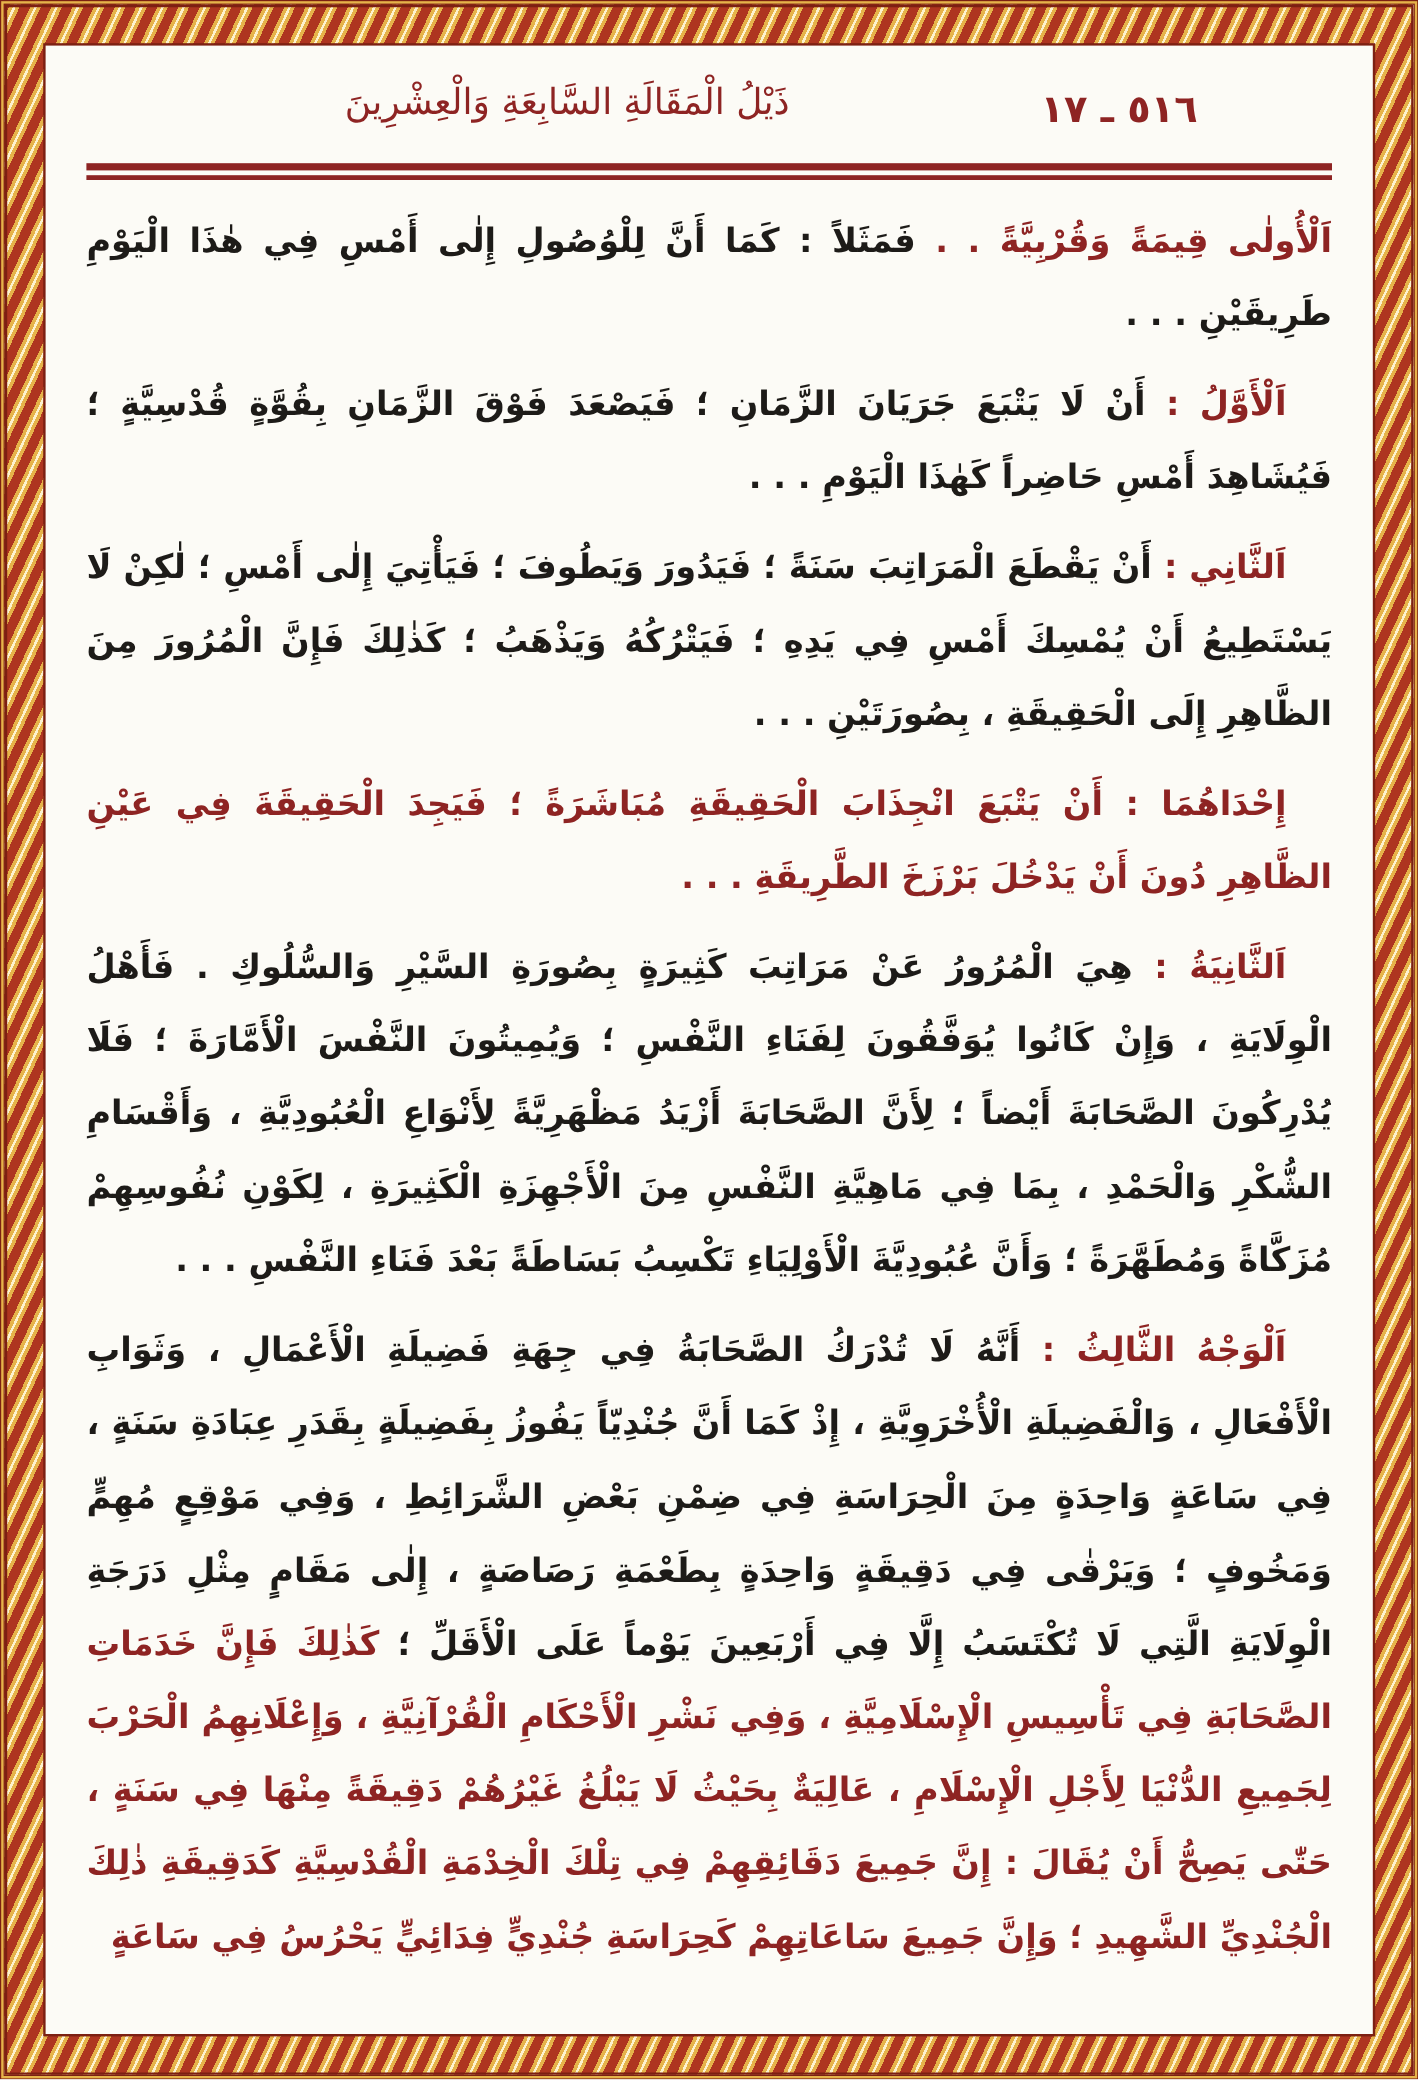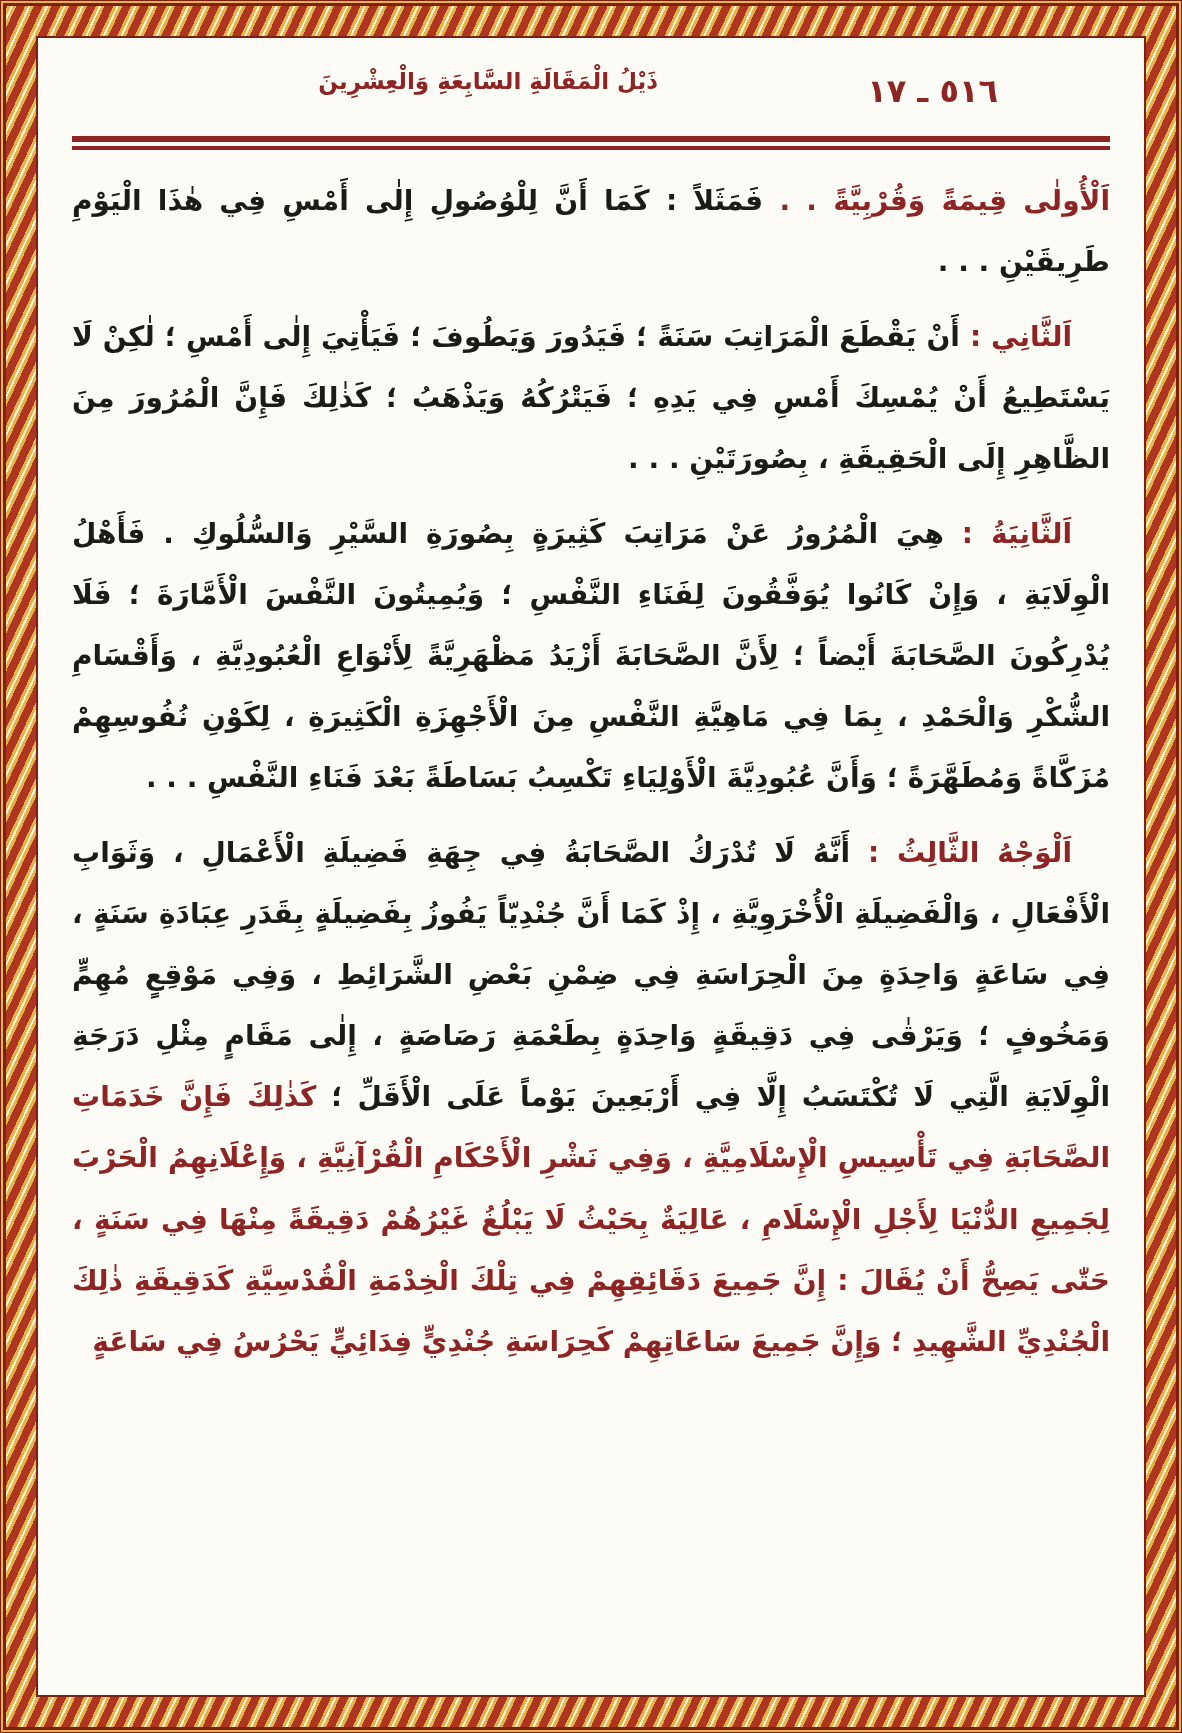--- a/index.html
+++ b/index.html
@@ -43,21 +43,21 @@
     box-sizing:border-box;
   }
   .header{position:relative;height:66px;direction:rtl;}
   .page-number{
     position:absolute;right:112px;top:8px;
     font-size:32px;font-weight:bold;color:var(--accent);
     white-space:nowrap;letter-spacing:2px;
   }
   .title{
     position:absolute;right:452px;top:4px;margin:0;
-    font-size:23px;font-weight:bold;color:var(--accent);
+    font-size:30px;font-weight:normal;color:var(--accent);
     white-space:nowrap;
   }
   .rule{
     margin-top:6px;
     border-top:6px solid var(--accent);
     border-bottom:4px solid var(--accent);
     height:4px;
   }
   .body-text{
     direction:rtl;
@@ -78,18 +78,20 @@
 <div class="page">
   <div class="band"></div>
   <div class="paper">
     <header class="header">
       <div class="page-number">٥١٦ ـ ١٧</div>
       <h1 class="title">ذَيْلُ الْمَقَالَةِ السَّابِعَةِ وَالْعِشْرِينَ</h1>
     </header>
     <div class="rule"></div>
     <main class="body-text">
         <p class="para"><span class="seg red">اَلْأُولٰى قِيمَةً وَقُرْبِيَّةً . . </span><span class="seg">فَمَثَلاً : كَمَا أَنَّ لِلْوُصُولِ إِلٰى أَمْسِ فِي هٰذَا الْيَوْمِ طَرِيقَيْنِ . . .</span></p>
+        <p class="para indent"><span class="seg red">اَلْأَوَّلُ : </span><span class="seg">أَنْ لَا يَتْبَعَ جَرَيَانَ الزَّمَانِ ؛ فَيَصْعَدَ فَوْقَ الزَّمَانِ بِقُوَّةٍ قُدْسِيَّةٍ ؛ فَيُشَاهِدَ أَمْسِ حَاضِراً كَهٰذَا الْيَوْمِ . . .</span></p>
         <p class="para indent"><span class="seg red">اَلثَّانِي : </span><span class="seg">أَنْ يَقْطَعَ الْمَرَاتِبَ سَنَةً ؛ فَيَدُورَ وَيَطُوفَ ؛ فَيَأْتِيَ إِلٰى أَمْسِ ؛ لٰكِنْ لَا يَسْتَطِيعُ أَنْ يُمْسِكَ أَمْسِ فِي يَدِهِ ؛ فَيَتْرُكُهُ وَيَذْهَبُ ؛ كَذٰلِكَ فَإِنَّ الْمُرُورَ مِنَ الظَّاهِرِ إِلَى الْحَقِيقَةِ ، بِصُورَتَيْنِ . . .</span></p>
+        <p class="para indent"><span class="seg red">إِحْدَاهُمَا : أَنْ يَتْبَعَ انْجِذَابَ الْحَقِيقَةِ مُبَاشَرَةً ؛ فَيَجِدَ الْحَقِيقَةَ فِي عَيْنِ الظَّاهِرِ دُونَ أَنْ يَدْخُلَ بَرْزَخَ الطَّرِيقَةِ . . .</span></p>
         <p class="para indent"><span class="seg red">اَلثَّانِيَةُ : </span><span class="seg">هِيَ الْمُرُورُ عَنْ مَرَاتِبَ كَثِيرَةٍ بِصُورَةِ السَّيْرِ وَالسُّلُوكِ . فَأَهْلُ الْوِلَايَةِ ، وَإِنْ كَانُوا يُوَفَّقُونَ لِفَنَاءِ النَّفْسِ ؛ وَيُمِيتُونَ النَّفْسَ الْأَمَّارَةَ ؛ فَلَا يُدْرِكُونَ الصَّحَابَةَ أَيْضاً ؛ لِأَنَّ الصَّحَابَةَ أَزْيَدُ مَظْهَرِيَّةً لِأَنْوَاعِ الْعُبُودِيَّةِ ، وَأَقْسَامِ الشُّكْرِ وَالْحَمْدِ ، بِمَا فِي مَاهِيَّةِ النَّفْسِ مِنَ الْأَجْهِزَةِ الْكَثِيرَةِ ، لِكَوْنِ نُفُوسِهِمْ مُزَكَّاةً وَمُطَهَّرَةً ؛ وَأَنَّ عُبُودِيَّةَ الْأَوْلِيَاءِ تَكْسِبُ بَسَاطَةً بَعْدَ فَنَاءِ النَّفْسِ . . .</span></p>
         <p class="para indent"><span class="seg red">اَلْوَجْهُ الثَّالِثُ : </span><span class="seg">أَنَّهُ لَا تُدْرَكُ الصَّحَابَةُ فِي جِهَةِ فَضِيلَةِ الْأَعْمَالِ ، وَثَوَابِ الْأَفْعَالِ ، وَالْفَضِيلَةِ الْأُخْرَوِيَّةِ ، إِذْ كَمَا أَنَّ جُنْدِيّاً يَفُوزُ بِفَضِيلَةٍ بِقَدَرِ عِبَادَةِ سَنَةٍ ، فِي سَاعَةٍ وَاحِدَةٍ مِنَ الْحِرَاسَةِ فِي ضِمْنِ بَعْضِ الشَّرَائِطِ ، وَفِي مَوْقِعٍ مُهِمٍّ وَمَخُوفٍ ؛ وَيَرْقٰى فِي دَقِيقَةٍ وَاحِدَةٍ بِطَعْمَةِ رَصَاصَةٍ ، إِلٰى مَقَامٍ مِثْلِ دَرَجَةِ الْوِلَايَةِ الَّتِي لَا تُكْتَسَبُ إِلَّا فِي أَرْبَعِينَ يَوْماً عَلَى الْأَقَلِّ ؛ </span><span class="seg red">كَذٰلِكَ فَإِنَّ خَدَمَاتِ الصَّحَابَةِ فِي تَأْسِيسِ الْإِسْلَامِيَّةِ ، وَفِي نَشْرِ الْأَحْكَامِ الْقُرْآنِيَّةِ ، وَإِعْلَانِهِمُ الْحَرْبَ لِجَمِيعِ الدُّنْيَا لِأَجْلِ الْإِسْلَامِ ، عَالِيَةٌ بِحَيْثُ لَا يَبْلُغُ غَيْرُهُمْ دَقِيقَةً مِنْهَا فِي سَنَةٍ ، حَتّٰى يَصِحُّ أَنْ يُقَالَ : إِنَّ جَمِيعَ دَقَائِقِهِمْ فِي تِلْكَ الْخِدْمَةِ الْقُدْسِيَّةِ كَدَقِيقَةِ ذٰلِكَ الْجُنْدِيِّ الشَّهِيدِ ؛ وَإِنَّ جَمِيعَ سَاعَاتِهِمْ كَحِرَاسَةِ جُنْدِيٍّ فِدَائِيٍّ يَحْرُسُ فِي سَاعَةٍ</span></p>
       </main>
   </div>
 </div>
 
 </body></html>

